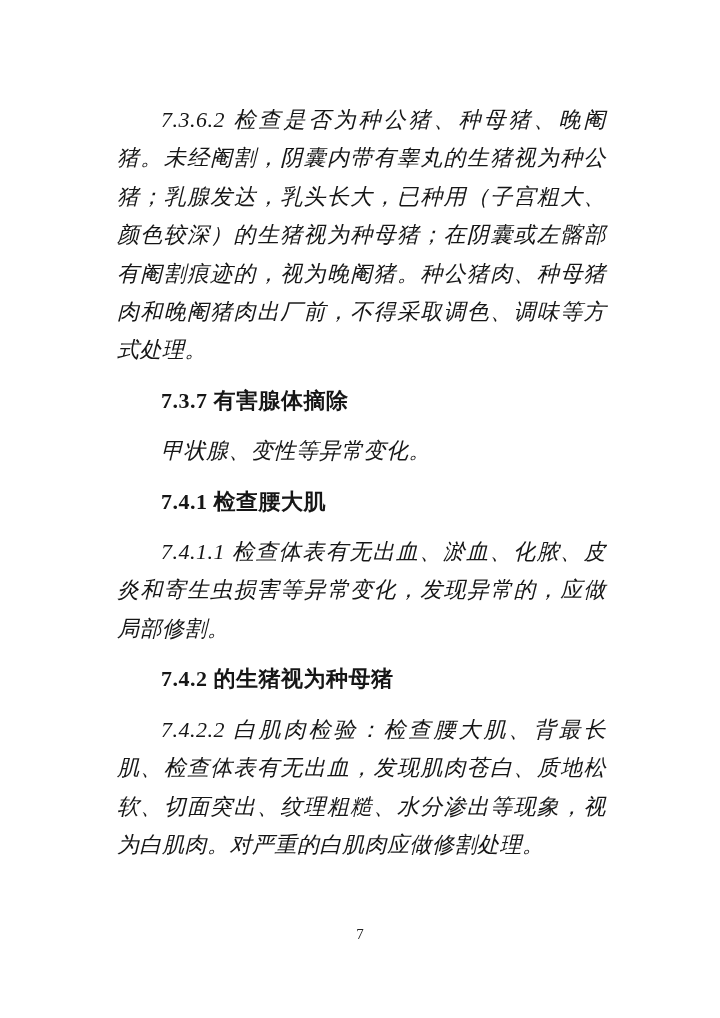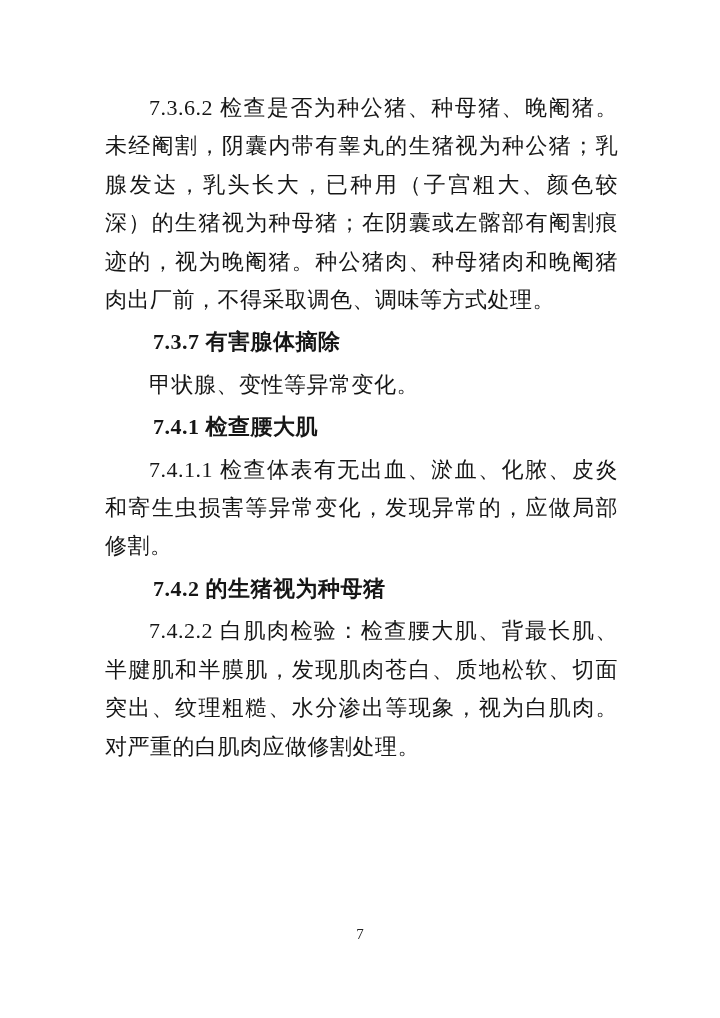--- a/index.html
+++ b/index.html
@@ -21,25 +21,26 @@
     left: 105px;
     top: 89px;
     width: 513px;
     font-size: 22px;
     line-height: 38.4px;
     text-align: justify;
     text-justify: inter-character;
     letter-spacing: 0.5px;
   }
   .content p.para {
-    margin: 0;
+    margin: 12px;
     text-indent: 2em;
+    font-style: italic;
   }
   .content h2.heading {
-    margin: 4px;
+    margin: 12px;
     font-size: 22px;
     line-height: 38.4px;
     font-weight: 700;
     text-indent: 2em;
     text-align: left;
     letter-spacing: 0.5px;
   }
   .footer {
     position: absolute;
     top: 924px;
@@ -66,19 +67,19 @@
 
 
     <h2 class="heading">7.4.1 检查腰大肌</h2>
 
     <p class="para">7.4.1.1 检查体表有无出血、淤血、化脓、皮炎和寄生虫损害等异常变化，发现异常的，应做局部修割。</p>
 
 
     <h2 class="heading">7.4.2 的生猪视为种母猪</h2>
 
 
-    <p class="para">7.4.2.2 白肌肉检验：检查腰大肌、背最长肌、半腱肌和半膜肌，发现肌肉苍白、质地松软、切面突出、纹理粗糙、水分渗出等现象，视为白肌肉。对严重的白肌肉应做修割处理。</p>
+    <p class="para">7.4.2.2 白肌肉检验：检查腰大肌、背最长肌、检查体表有无出血，发现肌肉苍白、质地松软、切面突出、纹理粗糙、水分渗出等现象，视为白肌肉。对严重的白肌肉应做修割处理。</p>
 
   </div>
 
   <div class="footer">7</div>
 
 </div>
 
 </body></html>

